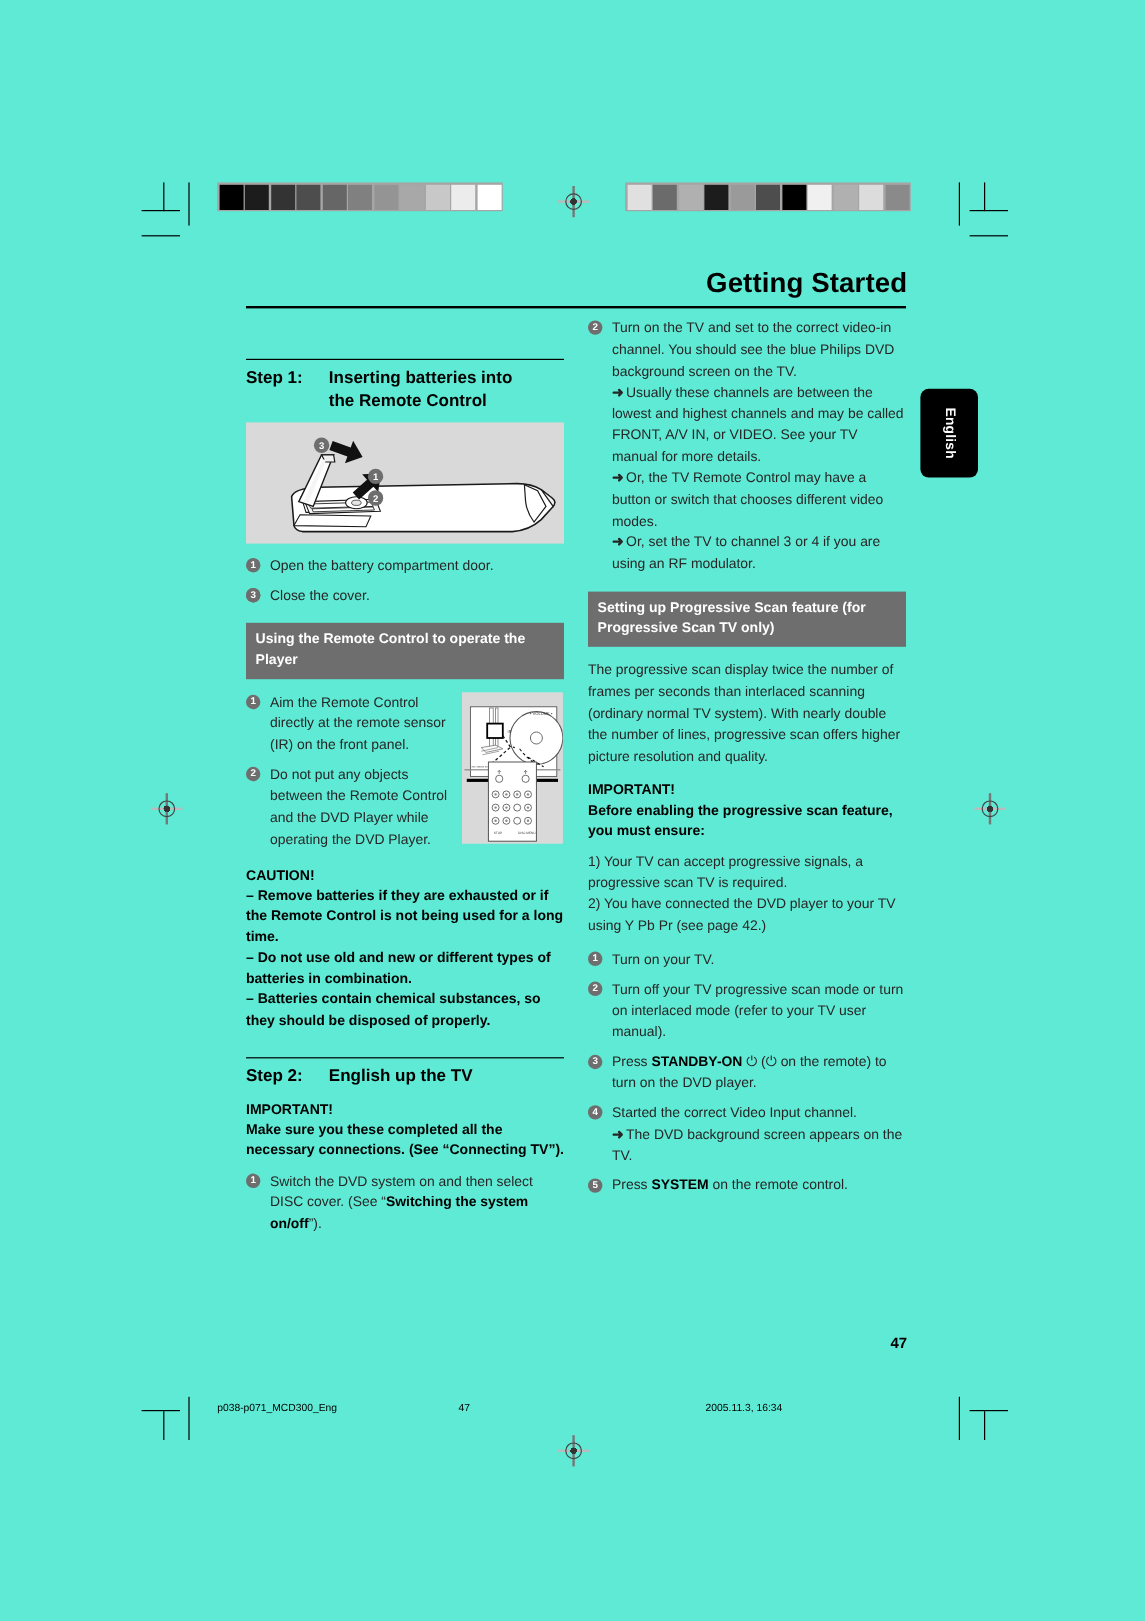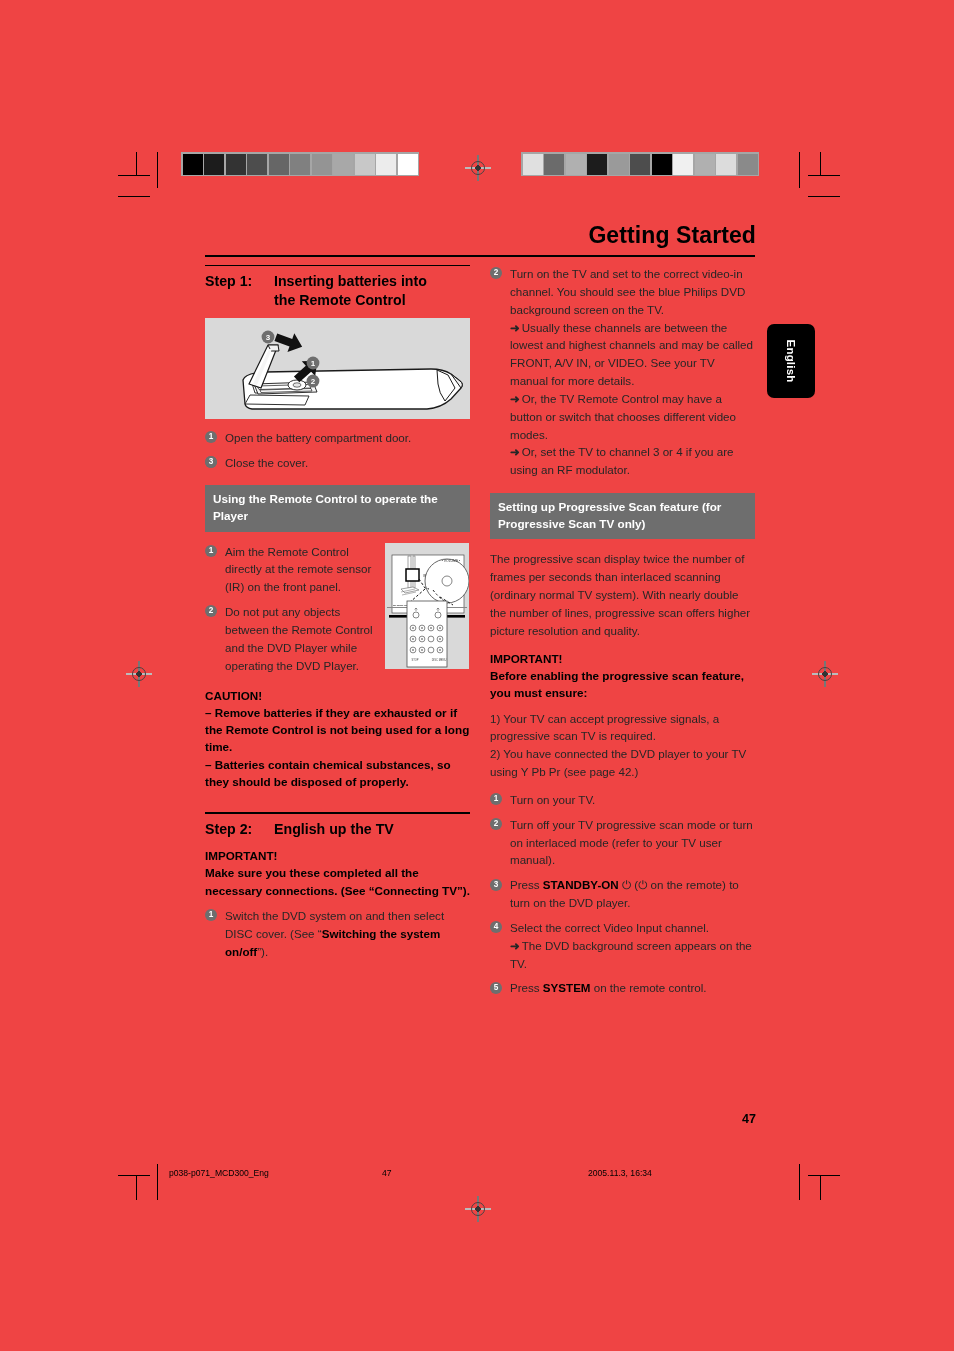--- a/index.html
+++ b/index.html
@@ -8,21 +8,21 @@
     background: #ffffff;
   }
   body {
     font-family: "Liberation Sans", sans-serif;
     color: #000;
   }
   #page {
     position: relative;
     width: 954px;
     height: 1351px;
-    background: #ef4444;
+    background: #5eead4;
     overflow: hidden;
   }
 
   
   .crop-line { position: absolute; background: #000; }
   .reg-target {
     position: absolute;
     width: 26px; height: 26px;
   }
   .reg-target .ring {
@@ -95,21 +95,21 @@
     white-space: nowrap;
     letter-spacing: 0.2px;
   }
 
   
   .col {
     position: absolute;
     width: 265px;
     top: 265px;
   }
-  .col-left  { left: 205px; }
+  .col-left  { left: 205px; margin-top: 34px; }
   .col-right { left: 490px; }
 
   
   .step-rule {
     height: 1.4px;
     background: #000;
     margin-bottom: 6px;
   }
   .step-head {
     display: flex;
@@ -415,20 +415,21 @@
         <div class="item">
           <span class="num">2</span>
           <span>Do not put any objects between the Remote Control and the DVD Player while operating the DVD Player.</span>
         </div>
       </div>
     </div>
 
     <div class="boldblock" style="margin-top:12px;">
       <span class="hd">CAUTION!</span>
       <span class="hd">–  Remove batteries if they are exhausted or if the Remote Control is not being used for a long time.</span>
+      <span class="hd">–  Do not use old and new or different types of batteries in combination.</span>
       <span class="hd">–  Batteries contain chemical substances, so they should be disposed of properly.</span>
     </div>
 
     <div class="step-rule" style="margin-top:22px;"></div>
     <div class="step-head">
       <div class="step-label">Step 2:</div>
       <div class="step-text">English up the TV</div>
     </div>
 
     <div class="boldblock">
@@ -474,38 +475,38 @@
       <div class="item">
         <span class="num">2</span>
         <span>Turn off your TV progressive scan mode or turn on interlaced mode (refer to your TV user manual).</span>
       </div>
       <div class="item">
         <span class="num">3</span>
         <span>Press </span><b>STANDBY-ON</b><span> ⏻ (⏻  on the remote) to turn on the DVD player.</span>
       </div>
       <div class="item">
         <span class="num">4</span>
-        <span>Select the correct Video Input channel.</span>
+        <span>Started the correct Video Input channel.</span>
         <span class="arrow-line"><span class="arr">➜</span><span>The DVD background screen appears on the TV.</span></span>
       </div>
       <div class="item">
         <span class="num">5</span>
         <span>Press </span><b>SYSTEM</b><span> on the remote control.</span>
       </div>
     </div>
 
   </div>
 
   <div class="folio">47</div>
 
   <div class="crop-line" style="left:118px; top:1175px; width:32px; height:1.4px;"></div>
   <div class="crop-line" style="left:136px; top:1176px; width:1.4px; height:24px;"></div>
   <div class="crop-line" style="left:157px; top:1164px; width:1.4px; height:36px;"></div>
 
   <div class="crop-line" style="left:808px; top:1175px; width:32px; height:1.4px;"></div>
   <div class="crop-line" style="left:820px; top:1176px; width:1.4px; height:24px;"></div>
   <div class="crop-line" style="left:799px; top:1164px; width:1.4px; height:36px;"></div>
 
-  <div class="foot-text" style="left:169px; top:1168px;">p038-p071_MCD300_Eng</div>
+  <div class="foot-text" style="left:181px; top:1168px;">p038-p071_MCD300_Eng</div>
   <div class="foot-text" style="left:382px; top:1168px;">47</div>
   <div class="foot-text" style="left:588px; top:1168px;">2005.11.3, 16:34</div>
 
 </div>
 
 </body></html>

